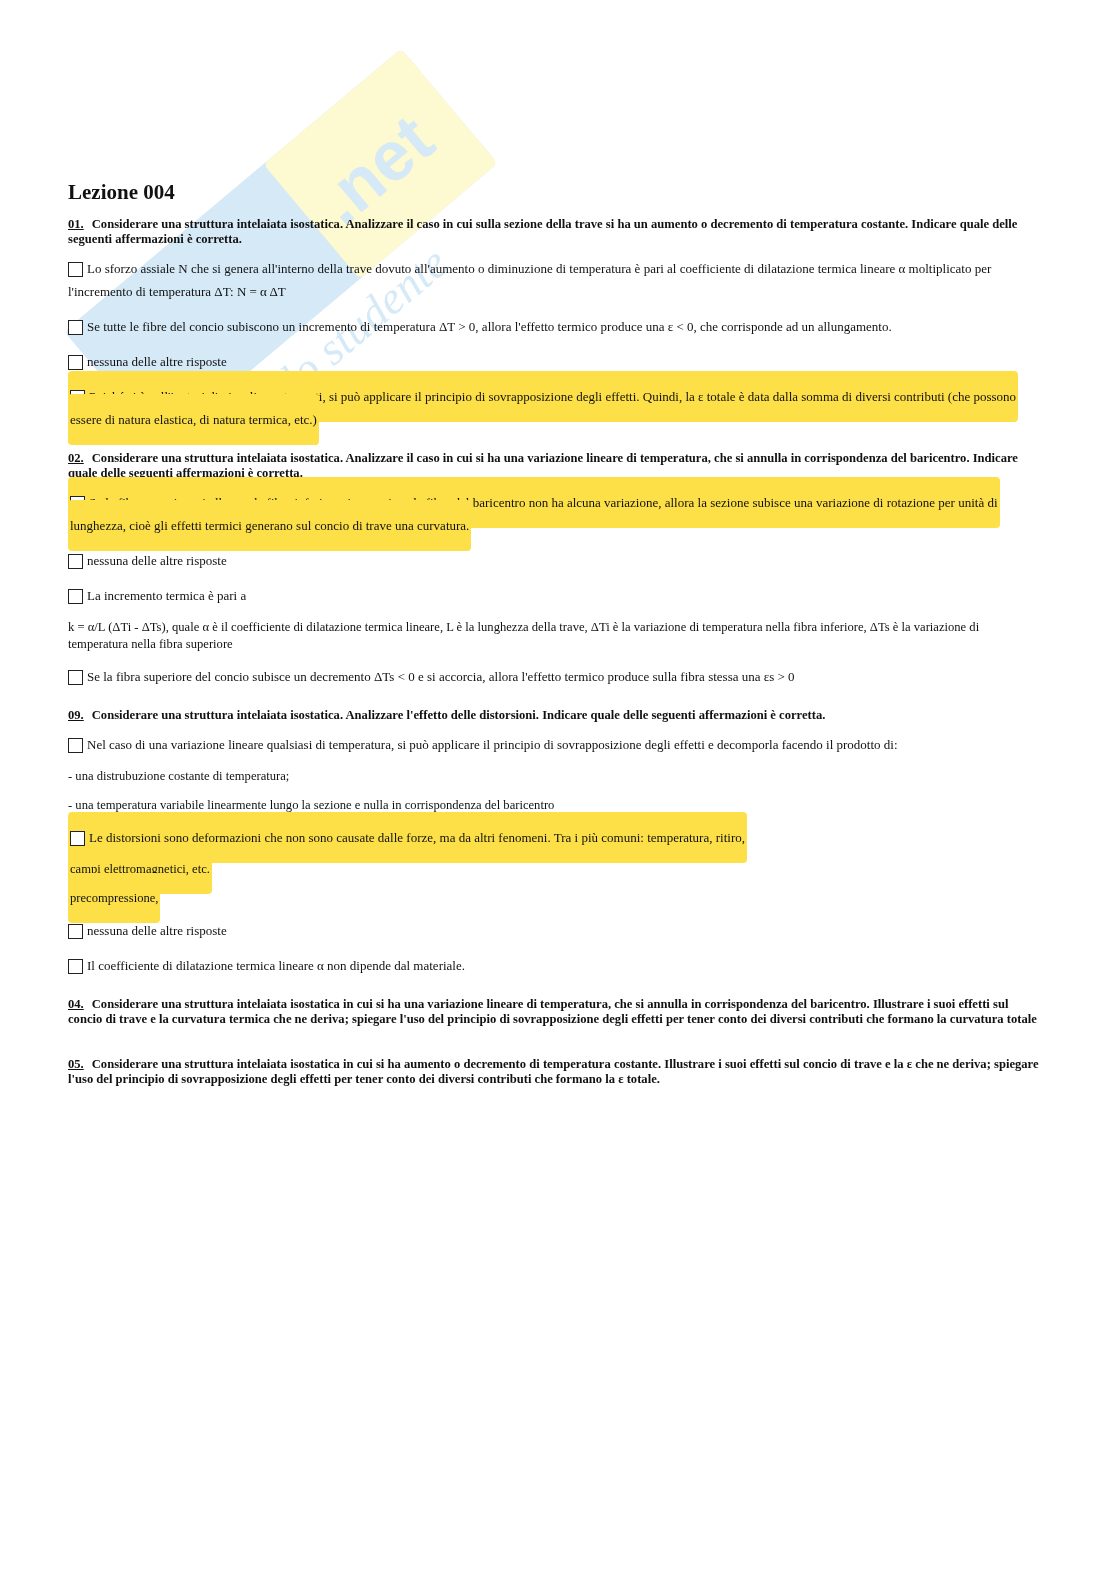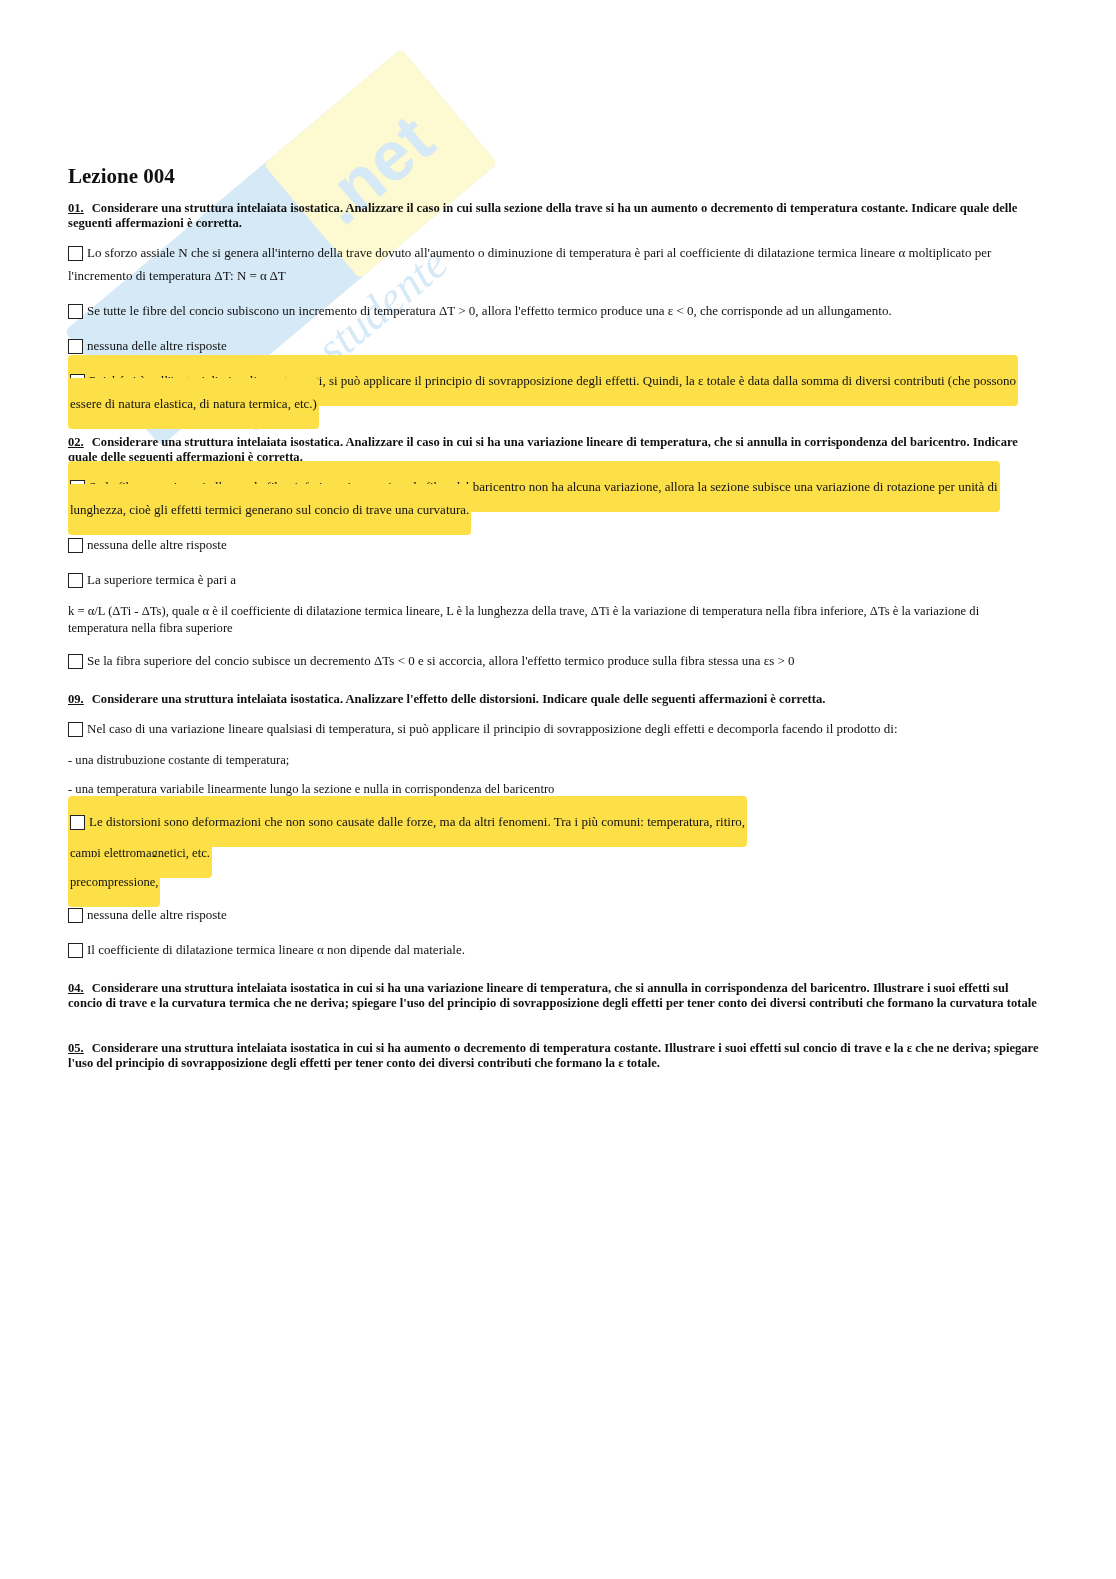--- a/index.html
+++ b/index.html
@@ -5,21 +5,21 @@
   html, body { margin: 0; padding: 0; }
   body {
     width: 1116px; height: 1579px; background: #ffffff; position: relative; overflow: hidden;
     font-family: "Liberation Serif", "DejaVu Serif", serif; color: #111;
   }
   .watermark {
     position: absolute; left: 20px; top: 40px; width: 500px; height: 420px;
     pointer-events: none; z-index: 0;
   }
   .page {
-    position: absolute; left: 68px; top: 164px; width: 972px; z-index: 1;
+    position: absolute; left: 68px; top: 180px; width: 972px; z-index: 1;
   }
   h1 {
     font-size: 21px; font-weight: bold; margin: 0 0 12px 0; line-height: 1.2;
   }
   .question {
     font-size: 12.6px; font-weight: bold; line-height: 15px; margin: 0 0 10px 0;
   }
   .question .num { margin-right: 8px; text-decoration: underline; }
   .opt {
     font-size: 13px; line-height: 23px; margin: 0 0 12px 0; position: relative;
@@ -61,21 +61,21 @@
     <div class="opt"><span class="cb"></span><span>nessuna delle altre risposte</span></div>
     <div class="opt"><span class="hl"><span class="cb"></span><span>Poiché si è nell'ipotesi di piccoli spostamenti, si può applicare il principio di sovrapposizione degli effetti. Quindi, la ε totale è data dalla somma di diversi contributi (che possono essere di natura elastica, di natura termica, etc.)</span></span></div>
   </div>
 
   <div class="q-block">
     <div class="question">
       <span class="num">02.</span><span>Considerare una struttura intelaiata isostatica. Analizzare il caso in cui si ha una variazione lineare di temperatura, che si annulla in corrispondenza del baricentro. Indicare quale delle seguenti affermazioni è corretta.</span>
     </div>
     <div class="opt"><span class="hl"><span class="cb"></span><span>Se la fibra superiore si allunga, la fibra inferiore si accorcia, e la fibra del baricentro non ha alcuna variazione, allora la sezione subisce una variazione di rotazione per unità di lunghezza, cioè gli effetti termici generano sul concio di trave una curvatura.</span></span></div>
     <div class="opt"><span class="cb"></span><span>nessuna delle altre risposte</span></div>
-    <div class="opt"><span class="cb"></span><span>La superiore termica è pari a</span></div>
+    <div class="opt"><span class="cb"></span><span>La incremento termica è pari a</span></div>
     <div class="plain">k = α/L (ΔTi - ΔTs), quale α è il coefficiente di dilatazione termica lineare, L è la lunghezza della trave, ΔTi è la variazione di temperatura nella fibra inferiore, ΔTs è la variazione di temperatura nella fibra superiore</div>
     <div class="opt"><span class="cb"></span><span>Se la fibra superiore del concio subisce un decremento ΔTs &lt; 0 e si accorcia, allora l'effetto termico produce sulla fibra stessa una εs &gt; 0</span></div>
   </div>
 
   <div class="q-block">
     <div class="question">
       <span class="num">09.</span><span>Considerare una struttura intelaiata isostatica. Analizzare l'effetto delle distorsioni. Indicare quale delle seguenti affermazioni è corretta.</span>
     </div>
     <div class="opt"><span class="cb"></span><span>Nel caso di una variazione lineare qualsiasi di temperatura, si può applicare il principio di sovrapposizione degli effetti e decomporla facendo il prodotto di:</span></div>
     <div class="plain">- una distrubuzione costante di temperatura;</div>

